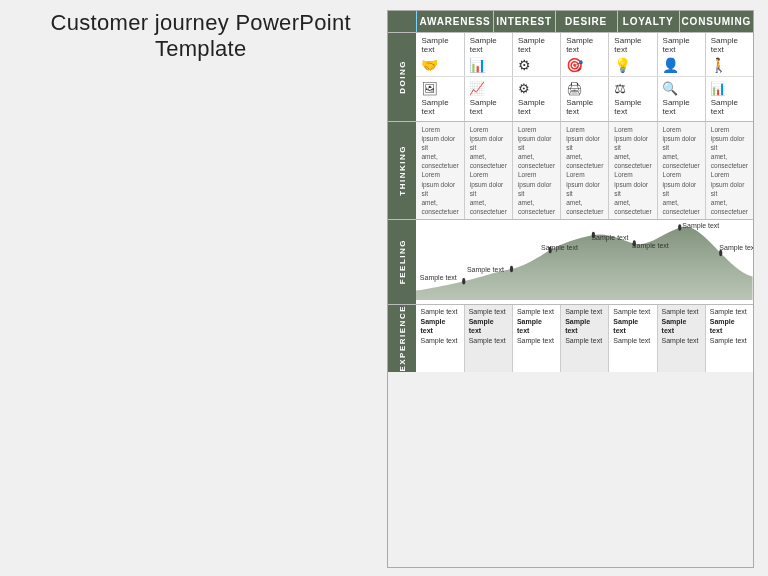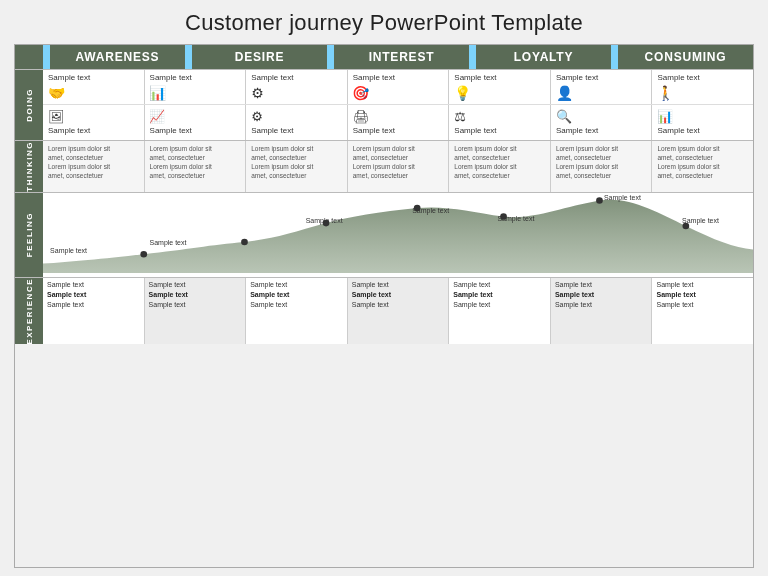--- a/index.html
+++ b/index.html
@@ -8,21 +8,21 @@
       height: 576px;
       background: #e8e8e8;
       font-family: 'Segoe UI', Arial, sans-serif;
       overflow: hidden;
     }
     .page {
       width: 768px;
       height: 576px;
       background: #f0f0f0;
       display: flex;
-      flex-direction: column;
+      flex-direction: row;
       padding: 10px 14px 8px 14px;
     }
     .title {
       text-align: center;
       font-size: 22px;
       font-weight: 300;
       color: #222;
       margin-bottom: 8px;
       letter-spacing: 0.3px;
     }
@@ -42,25 +42,25 @@
       min-width: 28px;
       background: #5a6b56;
       display: flex;
       align-items: center;
       justify-content: center;
     }
     .header-col {
       flex: 1;
       text-align: center;
       color: #fff;
-      font-size: 12px;
+      font-size: 10px;
       font-weight: 600;
       letter-spacing: 0.8px;
       padding: 5px 2px;
-      border-left: 7px solid #7dd3fc;
+      border-left: 1px solid #7dd3fc;
       text-transform: uppercase;
     }
     
     .section {
       display: flex;
       border-top: 1px solid #bbb;
     }
     .section-label {
       width: 28px;
       min-width: 28px;
@@ -206,22 +206,22 @@
 <body>
 
 <div class="page">
   <div class="title">Customer journey PowerPoint Template</div>
 
   <div class="table-wrapper">
 
     <div class="header-row">
       <div class="row-label-cell"></div>
       <div class="header-col">AWARENESS</div>
+      <div class="header-col">INTEREST</div>
       <div class="header-col">DESIRE</div>
-      <div class="header-col">INTEREST</div>
       <div class="header-col">LOYALTY</div>
       <div class="header-col">CONSUMING</div>
     </div>
 
     <div class="section doing-section" style="border-top:1px solid #bbb;">
       <div class="section-label">
         <span>DOING</span>
       </div>
       <div class="doing-content">
 

